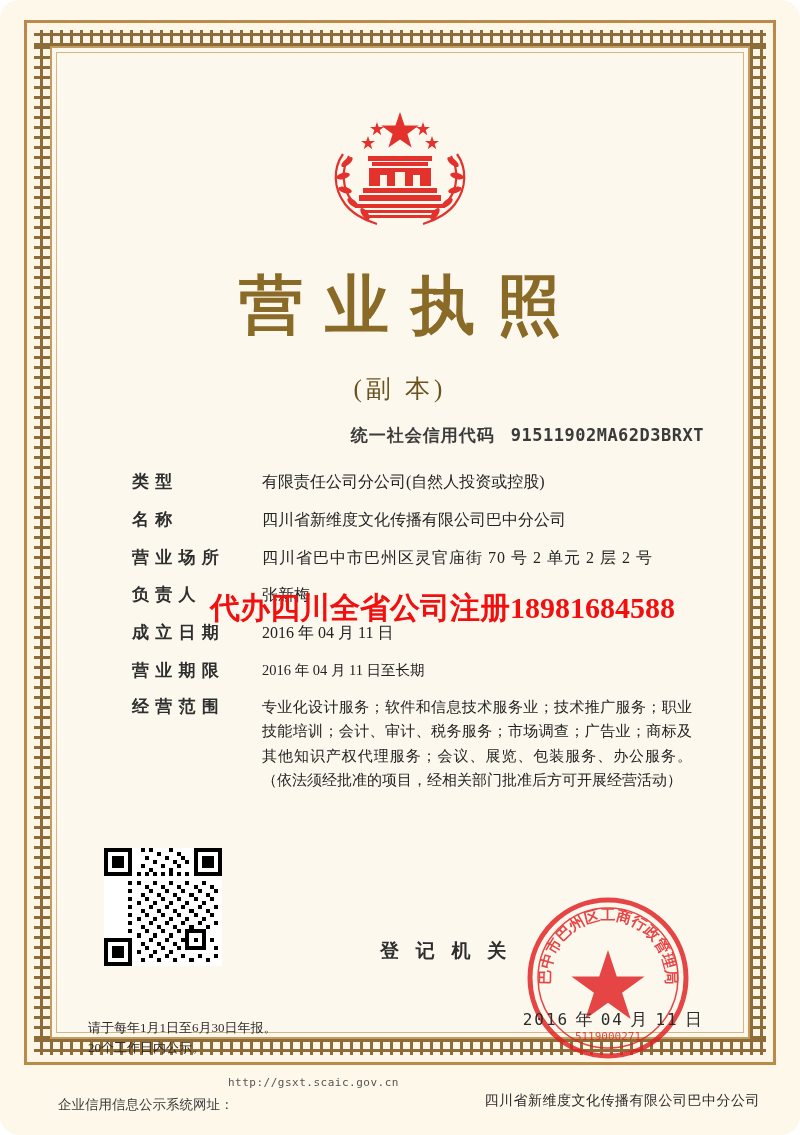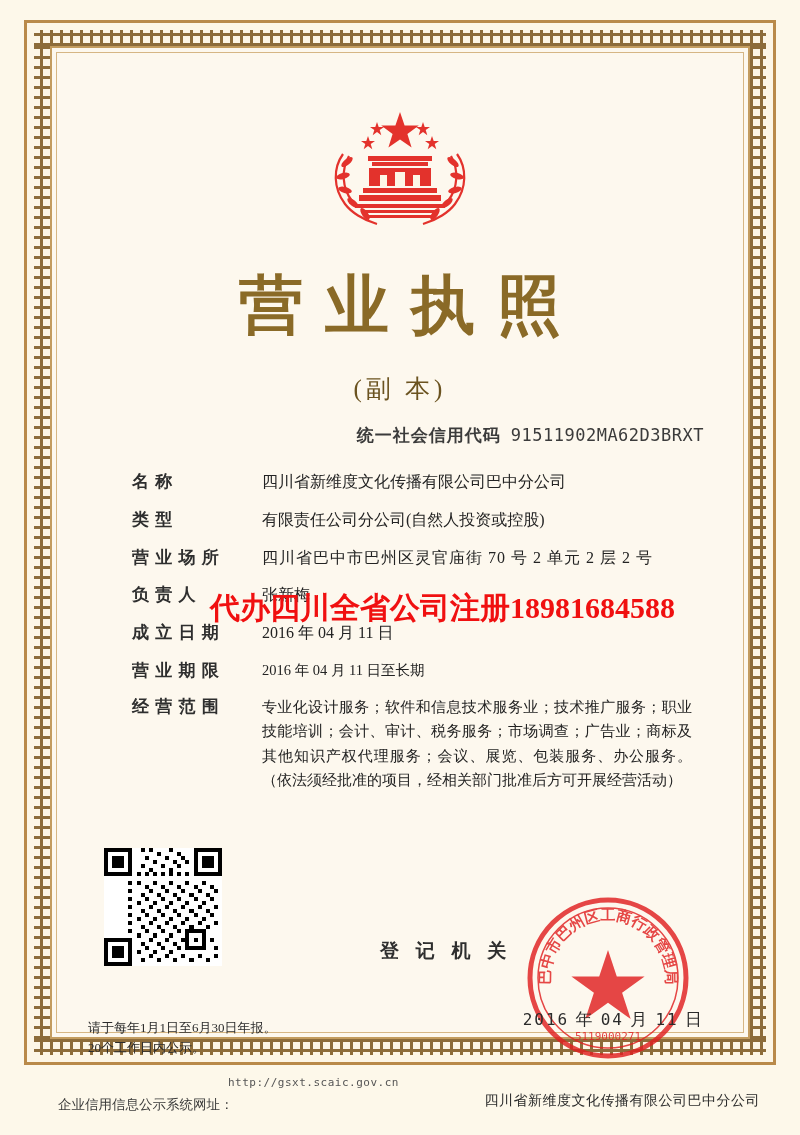--- a/index.html
+++ b/index.html
@@ -12,20 +12,21 @@
     height: 1135px;
     font-family: "Liberation Serif", "DejaVu Serif", serif;
     overflow: hidden;
   }
 
   #license {
     position: relative;
     width: 800px;
     height: 1135px;
     background: #fdf8ea;
+    border-radius: 19px;
   }
 
   
   .frame-outer {
     position: absolute;
     left: 24px;
     top: 20px;
     right: 24px;
     bottom: 70px;
     border: 3px solid #b98a4a;
@@ -102,23 +103,23 @@
     position: absolute;
     right: 96px;
     top: 424px;
     font-size: 17px;
     font-weight: bold;
     color: #3b3b3b;
     letter-spacing: 1px;
   }
   .credit-code .code-val {
     font-family: "DejaVu Sans Mono", "Liberation Mono", monospace;
-    font-weight: normal;
+    font-weight: bold;
     letter-spacing: 0.5px;
-    margin-left: 10px;
+    margin-left: 16px;
   }
 
   
   .fields {
     position: absolute;
     left: 132px;
     top: 470px;
     width: 560px;
   }
   .row {
@@ -307,27 +308,27 @@
   <div class="main-title">营业执照</div>
   <div class="sub-title">(副  本)</div>
 
   <div class="credit-code">
     <span>统一社会信用代码</span><span class="code-val">91511902MA62D3BRXT</span>
   </div>
 
   <div class="fields">
 
     <div class="row">
+      <div class="row-label tight">类        型</div>
+      <div class="row-value">有限责任公司分公司(自然人投资或控股)</div>
+    </div>
+
+    <div class="row">
       <div class="row-label tight">名        称</div>
       <div class="row-value">四川省新维度文化传播有限公司巴中分公司</div>
-    </div>
-
-    <div class="row">
-      <div class="row-label tight">类        型</div>
-      <div class="row-value">有限责任公司分公司(自然人投资或控股)</div>
     </div>
 
     <div class="row">
       <div class="row-label tight">营 业 场 所</div>
       <div class="row-value spaced">四川省巴中市巴州区灵官庙街 70 号 2 单元 2 层 2 号</div>
     </div>
 
     <div class="row">
       <div class="row-label tight">负  责  人</div>
       <div class="row-value">张新梅</div>

